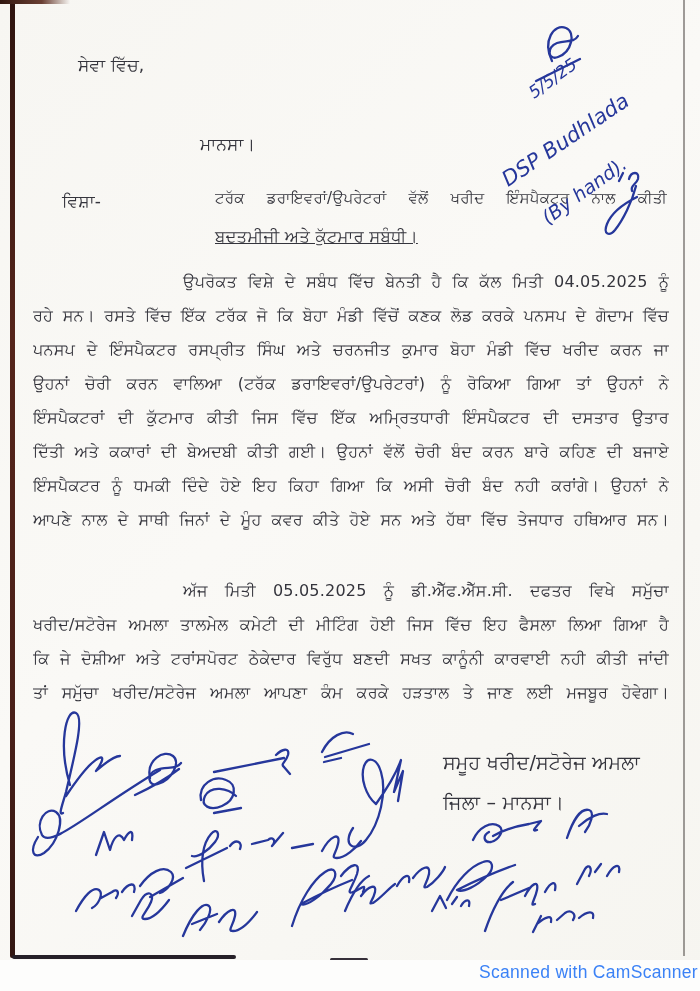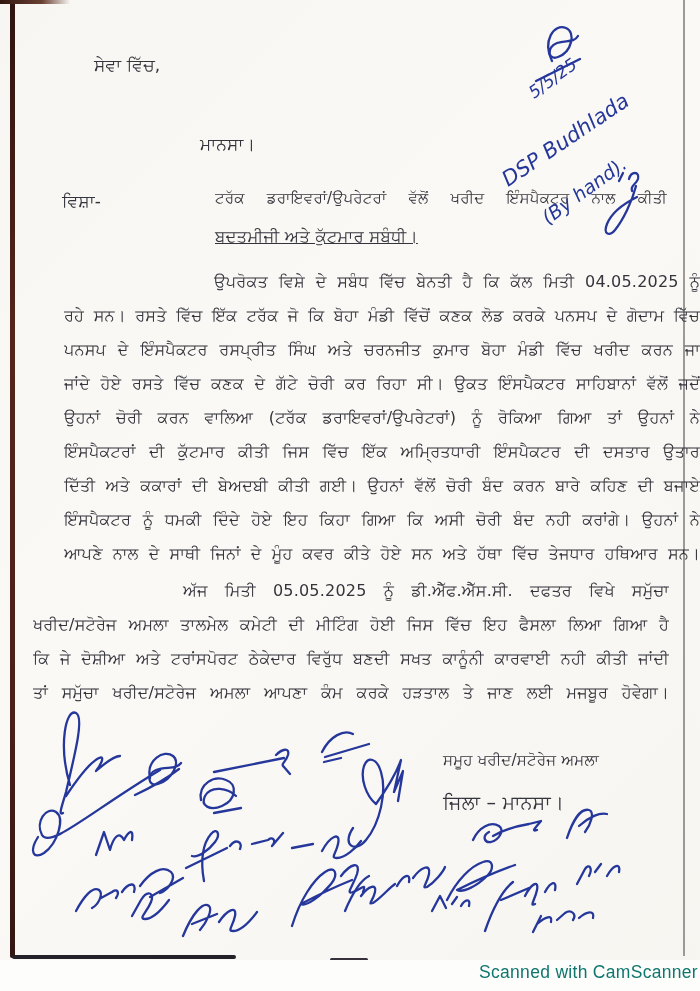--- a/index.html
+++ b/index.html
@@ -16,64 +16,63 @@
   .edge{position:absolute;background:#3f1d16;}
   .edge-left{left:10px;top:0;width:5px;height:958px;
              background:linear-gradient(180deg,#2e140f,#55251b 35%,#4a2019 75%,#331712);
              filter:blur(.6px);border-radius:2px;}
   .edge-top{left:0;top:0;width:70px;height:4px;
             background:linear-gradient(90deg,#31160f,#6b4034 60%,rgba(120,90,75,0));filter:blur(.7px);}
   .edge-right{left:683px;top:0;width:2px;height:956px;background:rgba(82,76,72,.55);filter:blur(.4px);}
   .edge-bottom{left:12px;top:955px;width:224px;height:4px;background:#262028;border-radius:2px;filter:blur(.5px);}
   .edge-dash{left:330px;top:958px;width:38px;height:3px;background:#36303a;border-radius:2px;filter:blur(.5px);}
   .bottom-strip{position:absolute;left:0;top:960px;width:700px;height:31px;background:#fdfdfc;}
-  .watermark{position:absolute;right:2px;top:2px;font-size:17.5px;color:#0f766e;
+  .watermark{position:absolute;right:2px;top:2px;font-size:17.5px;color:#3b82f6;
              font-family:"Liberation Sans",sans-serif;letter-spacing:.3px;}
   .ink path{fill:none;stroke:#26379b;stroke-width:2.3;stroke-linecap:round;stroke-linejoin:round;}
   .ink text{fill:#26379b;font-style:italic;font-family:"DejaVu Sans",sans-serif;}
   svg{position:absolute;overflow:visible;}
 </style>
 </head>
 <body>
 
 <div id="page">
 
   <div class="edge edge-left"></div>
   <div class="edge edge-top"></div>
   <div class="edge edge-right"></div>
   <div class="edge edge-bottom"></div>
   <div class="edge edge-dash"></div>
 
-  <div class="txt" style="left:94px;top:55px;font-size:17px;">ਸੇਵਾ ਵਿੱਚ,</div>
+  <div class="txt" style="left:78px;top:55px;font-size:17px;">ਸੇਵਾ ਵਿੱਚ,</div>
   <div class="txt" style="left:200px;top:134px;font-size:17px;">ਮਾਨਸਾ।</div>
 
   <div class="txt" style="left:62px;top:191px;font-size:17px;">ਵਿਸ਼ਾ-</div>
   <div class="txt jst" style="left:215px;top:189px;width:452px;font-size:15px;">ਟਰੱਕ ਡਰਾਇਵਰਾਂ/ਉਪਰੇਟਰਾਂ ਵੱਲੋਂ ਖਰੀਦ ਇੰਸਪੈਕਟਰ ਨਾਲ ਕੀਤੀ</div>
   <div class="txt" style="left:215px;top:227px;font-size:16.5px;text-decoration:underline;">ਬਦਤਮੀਜੀ ਅਤੇ ਕੁੱਟਮਾਰ ਸਬੰਧੀ।</div>
 
-  <div class="para" style="top:265px;margin-left:31px;">
+  <div class="para" style="top:265px;">
     <div class="ln indent">ਉਪਰੋਕਤ ਵਿਸ਼ੇ ਦੇ ਸਬੰਧ ਵਿੱਚ ਬੇਨਤੀ ਹੈ ਕਿ ਕੱਲ ਮਿਤੀ 04.05.2025 ਨੂੰ</div>
     <div class="ln">ਰਹੇ ਸਨ। ਰਸਤੇ ਵਿੱਚ ਇੱਕ ਟਰੱਕ ਜੋ ਕਿ ਬੋਹਾ ਮੰਡੀ ਵਿੱਚੋਂ ਕਣਕ ਲੋਡ ਕਰਕੇ ਪਨਸਪ ਦੇ ਗੋਦਾਮ ਵਿੱਚ</div>
     <div class="ln">ਪਨਸਪ ਦੇ ਇੰਸਪੈਕਟਰ ਰਸਪ੍ਰੀਤ ਸਿੰਘ ਅਤੇ ਚਰਨਜੀਤ ਕੁਮਾਰ ਬੋਹਾ ਮੰਡੀ ਵਿੱਚ ਖਰੀਦ ਕਰਨ ਜਾ</div>
-    <div class="ln">ਜਾਂਦੇ ਹੋਏ ਰਸਤੇ ਵਿੱਚ ਕਣਕ ਦੇ ਗੱਟੇ ਚੋਰੀ ਕਰ ਰਿਹਾ ਸੀ। ਉਕਤ ਇੰਸਪੈਕਟਰ ਸਾਹਿਬਾਨਾਂ ਵੱਲੋਂ ਜਦੋਂ</div>
     <div class="ln">ਉਹਨਾਂ ਚੋਰੀ ਕਰਨ ਵਾਲਿਆ (ਟਰੱਕ ਡਰਾਇਵਰਾਂ/ਉਪਰੇਟਰਾਂ) ਨੂੰ ਰੋਕਿਆ ਗਿਆ ਤਾਂ ਉਹਨਾਂ ਨੇ</div>
     <div class="ln">ਇੰਸਪੈਕਟਰਾਂ ਦੀ ਕੁੱਟਮਾਰ ਕੀਤੀ ਜਿਸ ਵਿੱਚ ਇੱਕ ਅਮ੍ਰਿਤਧਾਰੀ ਇੰਸਪੈਕਟਰ ਦੀ ਦਸਤਾਰ ਉਤਾਰ</div>
     <div class="ln">ਦਿੱਤੀ ਅਤੇ ਕਕਾਰਾਂ ਦੀ ਬੇਅਦਬੀ ਕੀਤੀ ਗਈ। ਉਹਨਾਂ ਵੱਲੋਂ ਚੋਰੀ ਬੰਦ ਕਰਨ ਬਾਰੇ ਕਹਿਣ ਦੀ ਬਜਾਏ</div>
     <div class="ln">ਇੰਸਪੈਕਟਰ ਨੂੰ ਧਮਕੀ ਦਿੰਦੇ ਹੋਏ ਇਹ ਕਿਹਾ ਗਿਆ ਕਿ ਅਸੀ ਚੋਰੀ ਬੰਦ ਨਹੀ ਕਰਾਂਗੇ। ਉਹਨਾਂ ਨੇ</div>
     <div class="ln">ਆਪਣੇ ਨਾਲ ਦੇ ਸਾਥੀ ਜਿਨਾਂ ਦੇ ਮੂੰਹ ਕਵਰ ਕੀਤੇ ਹੋਏ ਸਨ ਅਤੇ ਹੱਥਾ ਵਿੱਚ ਤੇਜਧਾਰ ਹਥਿਆਰ ਸਨ।</div>
   </div>
 
   <div class="para" style="top:574px;">
     <div class="ln indent">ਅੱਜ ਮਿਤੀ 05.05.2025 ਨੂੰ ਡੀ.ਐੱਫ.ਐੱਸ.ਸੀ. ਦਫਤਰ ਵਿਖੇ ਸਮੁੱਚਾ</div>
     <div class="ln">ਖਰੀਦ/ਸਟੋਰੇਜ ਅਮਲਾ ਤਾਲਮੇਲ ਕਮੇਟੀ ਦੀ ਮੀਟਿੰਗ ਹੋਈ ਜਿਸ ਵਿੱਚ ਇਹ ਫੈਸਲਾ ਲਿਆ ਗਿਆ ਹੈ</div>
     <div class="ln">ਕਿ ਜੇ ਦੋਸ਼ੀਆ ਅਤੇ ਟਰਾਂਸਪੋਰਟ ਠੇਕੇਦਾਰ ਵਿਰੁੱਧ ਬਣਦੀ ਸਖਤ ਕਾਨੂੰਨੀ ਕਾਰਵਾਈ ਨਹੀ ਕੀਤੀ ਜਾਂਦੀ</div>
     <div class="ln">ਤਾਂ ਸਮੁੱਚਾ ਖਰੀਦ/ਸਟੋਰੇਜ ਅਮਲਾ ਆਪਣਾ ਕੰਮ ਕਰਕੇ ਹੜਤਾਲ ਤੇ ਜਾਣ ਲਈ ਮਜਬੂਰ ਹੋਵੇਗਾ।</div>
   </div>
 
-  <div class="txt" style="left:443px;top:751px;font-size:15px;">ਸਮੂਹ ਖਰੀਦ/ਸਟੋਰੇਜ ਅਮਲਾ</div>
+  <div class="txt" style="left:443px;top:751px;font-size:19px;">ਸਮੂਹ ਖਰੀਦ/ਸਟੋਰੇਜ ਅਮਲਾ</div>
   <div class="txt" style="left:443px;top:791px;font-size:19px;">ਜਿਲਾ – ਮਾਨਸਾ।</div>
 
   <svg class="ink" style="left:430px;top:15px;" width="270" height="235" viewBox="0 0 270 235">
     <path d="M122,46 C112,26 124,8 136,13 C146,17 142,37 128,42 C118,46 116,32 127,28 C136,25 144,28 148,21"></path>
     <path d="M106,66 L150,44"></path>
     <text font-size="17" transform="translate(104,84) rotate(-36)">5/5/25</text>
     <text font-size="21" transform="translate(78,172) rotate(-34)">DSP Budhlada</text>
     <text font-size="19" transform="translate(118,210) rotate(-36)">(By hand).</text>
   </svg>
 

